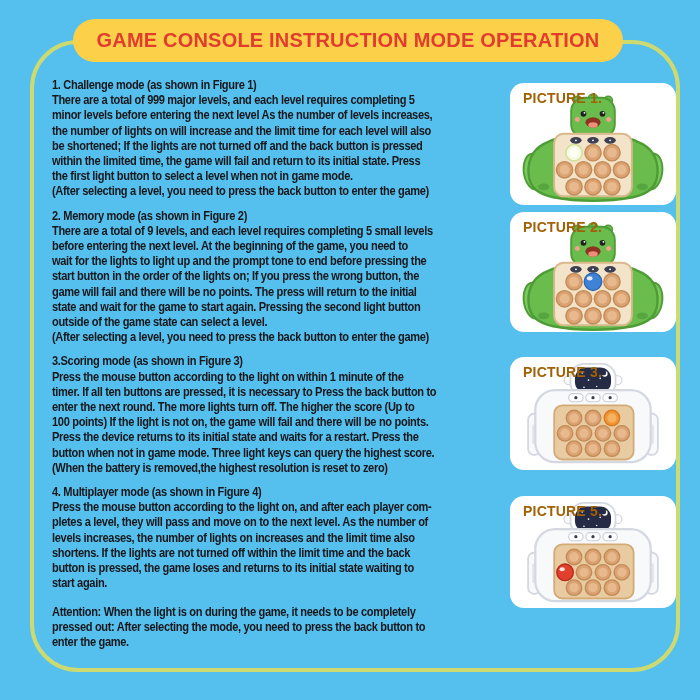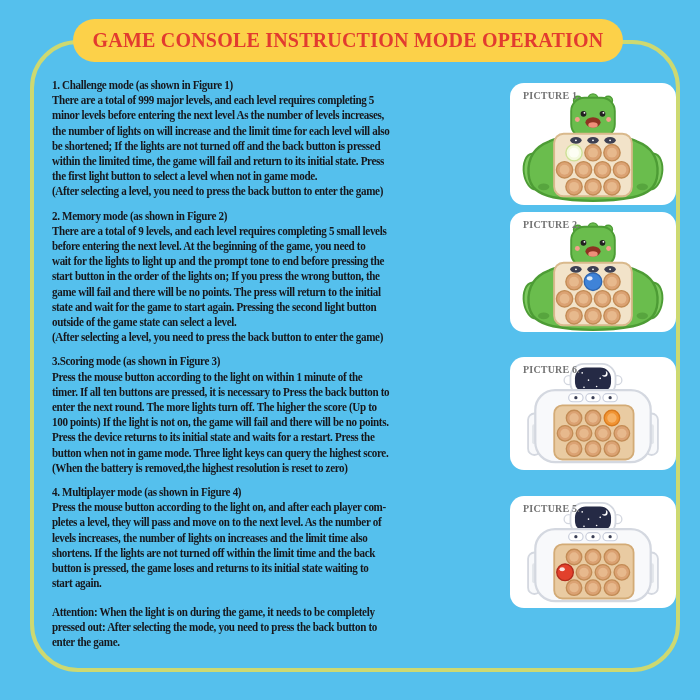--- a/index.html
+++ b/index.html
@@ -1,21 +1,21 @@
 <!DOCTYPE html>
 <html><head>
 <meta charset="utf-8">
 <style>
   html,body{margin:0;padding:0;}
   #canvas{
     position:relative;
     width:700px;height:700px;
     background:#55c0ed;
     overflow:hidden;
-    font-family:Liberation Serif, serif;
+    font-family:Liberation Sans, sans-serif;
   }
   .frame-border{
     position:absolute;left:30px;top:40px;
     width:642px;height:624px;
     border:4px solid #cdd971;
     border-radius:48px;
     z-index:1;
   }
   .title-banner{
     position:absolute;left:73px;top:19px;
@@ -47,22 +47,22 @@
     position:absolute;left:510px;width:166px;
     background:#ffffff;border-radius:14px;
     z-index:2;
   }
   #picture-card-1{top:83px;height:122px;}
   #picture-card-2{top:212px;height:120px;}
   #picture-card-3{top:357px;height:113px;}
   #picture-card-4{top:496px;height:112px;}
   .picture-label{
     position:absolute;left:13px;top:7px;
-    font-weight:700;font-size:10px;letter-spacing:0.2px;
-    color:#737373;z-index:3;
+    font-weight:700;font-size:14px;letter-spacing:0.2px;
+    color:#a16207;z-index:3;
   }
   .device-svg{position:absolute;left:7px;top:9px;}
   .device-svg.astro{top:6px;}
 </style>
 </head>
 <body>
 
 <div id="canvas">
 
   <div class="frame-border"></div>
@@ -232,21 +232,21 @@
           <circle cx="60" cy="100" r="5.2" fill="#e7b98d"></circle>
         <circle cx="80" cy="100" r="8.6" fill="#dba273" stroke="#c28b55" stroke-width="1.5"></circle>
           <circle cx="80" cy="100" r="5.2" fill="#e7b98d"></circle>
         <circle cx="100" cy="100" r="8.6" fill="#dba273" stroke="#c28b55" stroke-width="1.5"></circle>
           <circle cx="100" cy="100" r="5.2" fill="#e7b98d"></circle>
       </g>
     </svg>
   </div>
 
   <div class="picture-card" id="picture-card-3">
-    <div class="picture-label">PICTURE 6.</div>
+    <div class="picture-label">PICTURE 3.</div>
     <svg class="device-svg astro" width="152" height="101" viewBox="0 0 160 112">
       <g>
         <circle cx="53" cy="19" r="5" fill="#ffffff" stroke="#d4d8e0" stroke-width="1.5"></circle>
         <circle cx="107" cy="19" r="5" fill="#ffffff" stroke="#d4d8e0" stroke-width="1.5"></circle>
         <rect x="55" y="1" width="50" height="36" rx="15" fill="#ffffff" stroke="#d4d8e0" stroke-width="2"></rect>
         <rect x="60" y="5" width="40" height="28" rx="12" fill="#252a45"></rect>
         <circle cx="68" cy="11" r="0.9" fill="#ffffff"></circle>
           <circle cx="75" cy="19" r="0.9" fill="#ffffff"></circle>
         <circle cx="84" cy="26" r="0.9" fill="#ffffff"></circle>
           <circle cx="70" cy="27" r="0.9" fill="#ffffff"></circle>

